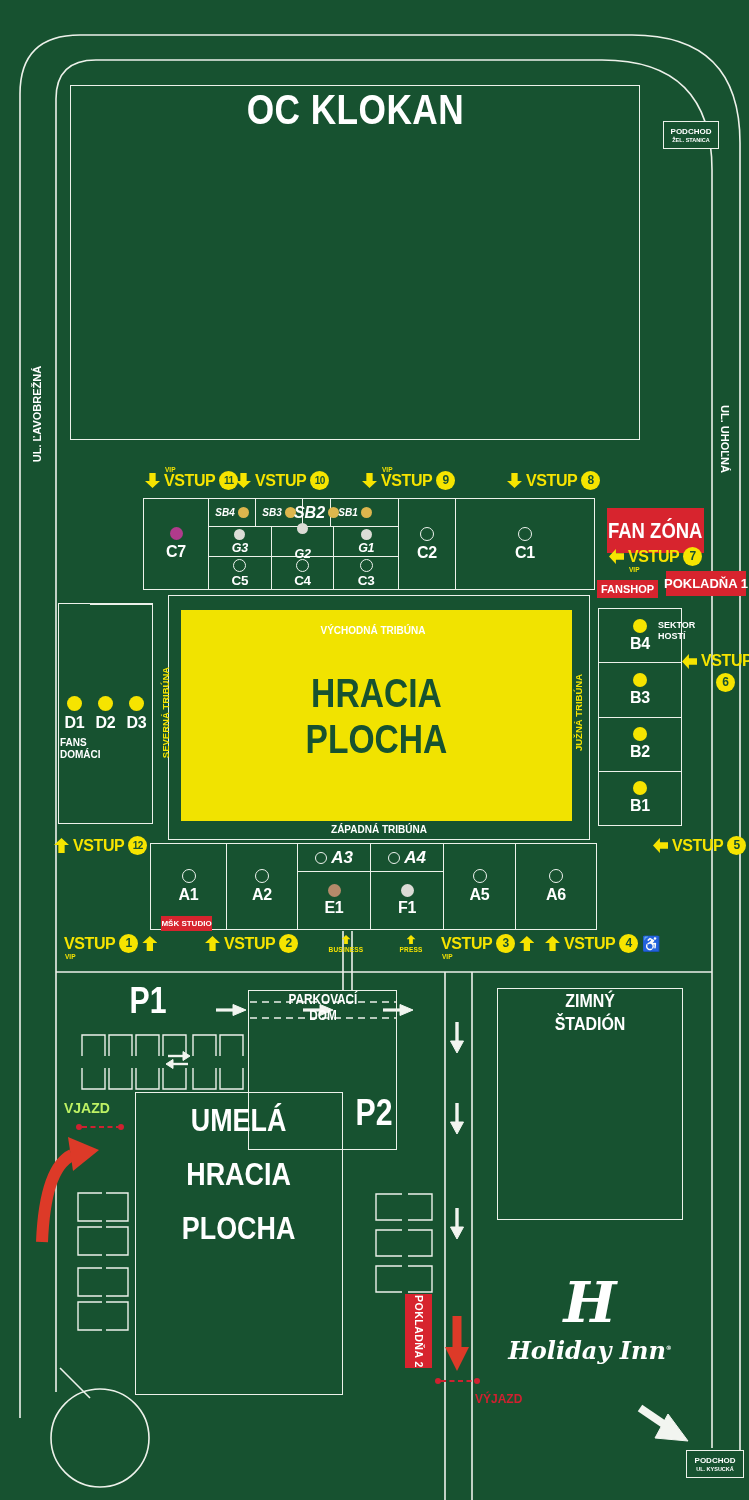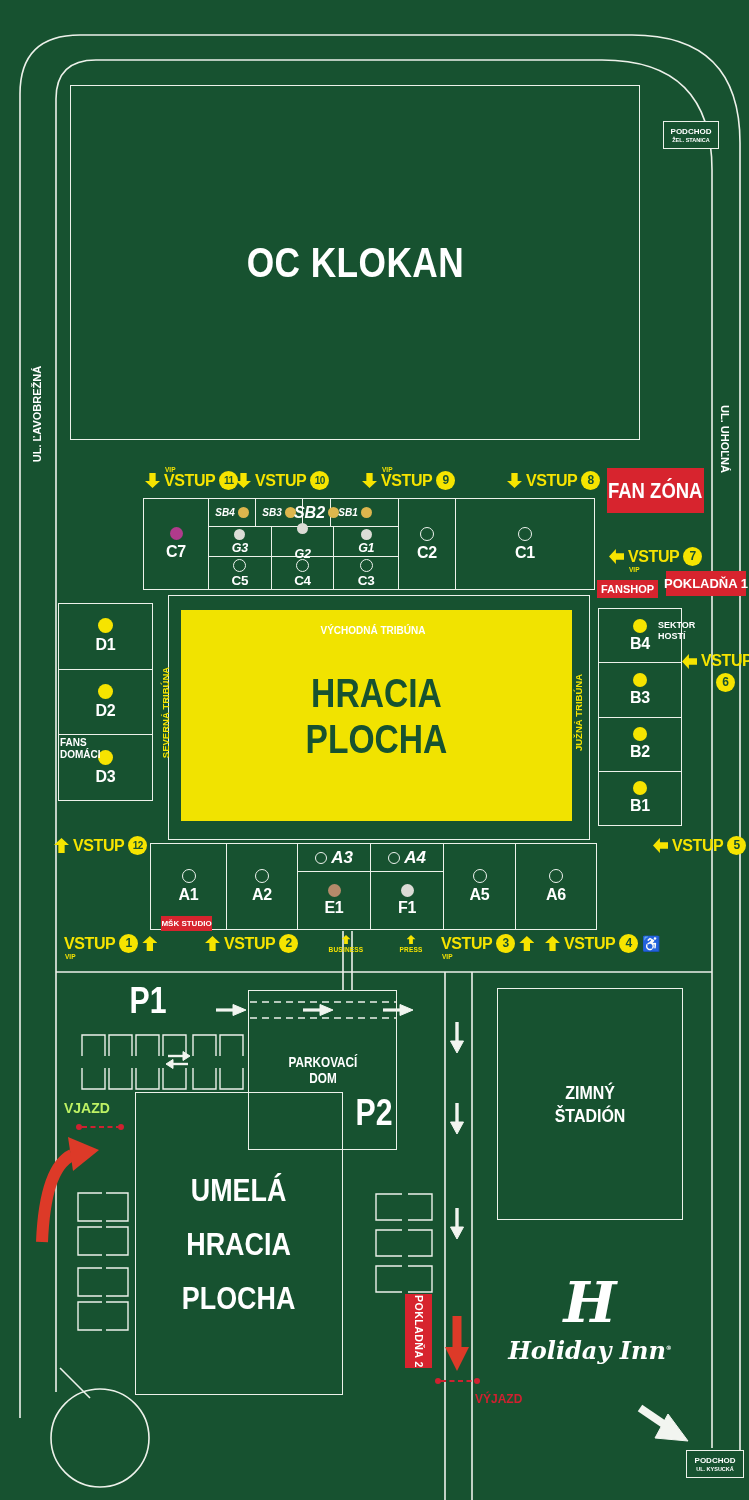--- a/index.html
+++ b/index.html
@@ -2,21 +2,21 @@
 <html><head>
 <meta charset="utf-8">
 <style>
   *{box-sizing:border-box;margin:0;padding:0;}
   body{background:#0c3520;font-family:"Liberation Sans",sans-serif;}
   #map{position:relative;width:749px;height:1500px;background:#175230;overflow:hidden;}
   .layer{position:absolute;left:0;top:0;}
   .abs{position:absolute;}
   .wb{color:#fff;font-weight:bold;}
   .cond{display:inline-block;transform:scaleX(0.84);transform-origin:50% 50%;}
-  .outline-box{position:absolute;border:1.6px solid #edf1ea;display:flex;align-items:center;justify-content:center;text-align:center;}
+  .outline-box{position:absolute;border:1.6px solid #edf1ea;display:flex;justify-content:center;text-align:center;}
   .box-red{position:absolute;background:#d7242e;color:#fff;font-weight:bold;display:flex;align-items:center;justify-content:center;text-align:center;white-space:nowrap;}
   .stand{position:absolute;border:1.6px solid #edf1ea;display:flex;}
   .cell{display:flex;flex-direction:column;align-items:center;justify-content:center;gap:3px;color:#fff;font-weight:bold;letter-spacing:-0.3px;}
   .rowcell{display:flex;flex-direction:row;align-items:center;justify-content:center;gap:3px;color:#fff;font-weight:bold;}
   .bR{border-right:1.3px solid #edf1ea;}
   .bB{border-bottom:1.3px solid #edf1ea;font-style:italic;}
   .bT{border-top:1.3px solid #edf1ea;}
   .dot{border-radius:50%;flex:none;}
   .circ{border-radius:50%;border:1.6px solid #eef3ee;flex:none;}
   .magenta{background:#b03b8c;} .gold{background:#ddb64d;} .lightd{background:#dcdcd6;}
@@ -219,21 +219,21 @@
     <div class="cell bR" style="width:57px;">
       <span class="circ c14"></span>
       <span class="fz16">C2</span>
     </div>
     <div class="cell" style="flex:1;">
       <span class="circ c14"></span>
       <span class="fz16">C1</span>
     </div>
   </div>
 
-  <div class="box-red" style="left:607px;top:468px;width:97px;height:45px;">
+  <div class="box-red" style="left:607px;top:508px;width:97px;height:45px;">
     <span class="cond" style="font-size:22px;">FAN ZÓNA</span>
   </div>
   <div class="vstup" style="left:609px;top:547px;">
     <span class="barr lf"></span>
     <span class="word"><span class="vip below">VIP</span><span>VSTUP</span></span>
     <span class="num">7</span>
   </div>
   <div class="box-red" style="left:597px;top:580px;width:61px;height:18px;font-size:11px;">
     <span>FANSHOP</span>
   </div>
@@ -243,24 +243,25 @@
 
   <div class="outline-box" style="left:168px;top:595px;width:422px;height:245px;">
     <div class="abs" style="left:12px;top:14px;width:391px;height:211px;background:#f1e300;display:flex;align-items:center;justify-content:center;text-align:center;">
       <div class="cond" style="font-size:40px;line-height:46px;color:#175230;font-weight:bold;">
         <div>HRACIA</div>
           <div>PLOCHA</div>
       </div>
     </div>
   </div>
   <div class="vlabel wb" style="left:168px;top:597px;width:410px;font-size:10px;margin-top:28px;">VÝCHODNÁ TRIBÚNA</div>
+  <div class="vlabel wb" style="left:168px;top:824px;width:422px;font-size:10px;">ZÁPADNÁ TRIBÚNA</div>
   <div class="vlabel" style="left:110px;top:707px;width:110px;font-size:9.5px;color:#f6e400;transform:rotate(-90deg);">SEVERNÁ TRIBÚNA</div>
   <div class="vlabel" style="left:523px;top:707px;width:110px;font-size:9.5px;color:#f6e400;transform:rotate(-90deg);">JUŽNÁ TRIBÚNA</div>
 
-  <div class="stand" style="left:58px;top:603px;width:95px;height:198px;flex-direction:column;">
+  <div class="stand" style="left:58px;top:603px;width:95px;height:221px;">
     <div class="cell" style="flex:1;">
         <span class="dot yellowd d15"></span>
         <span class="fz16">D1</span>
       </div>
     <div class="cell bT" style="flex:1;">
         <span class="dot yellowd d15"></span>
         <span class="fz16">D2</span>
       </div>
     <div class="cell bT" style="flex:1;">
         <span class="dot yellowd d15"></span>

